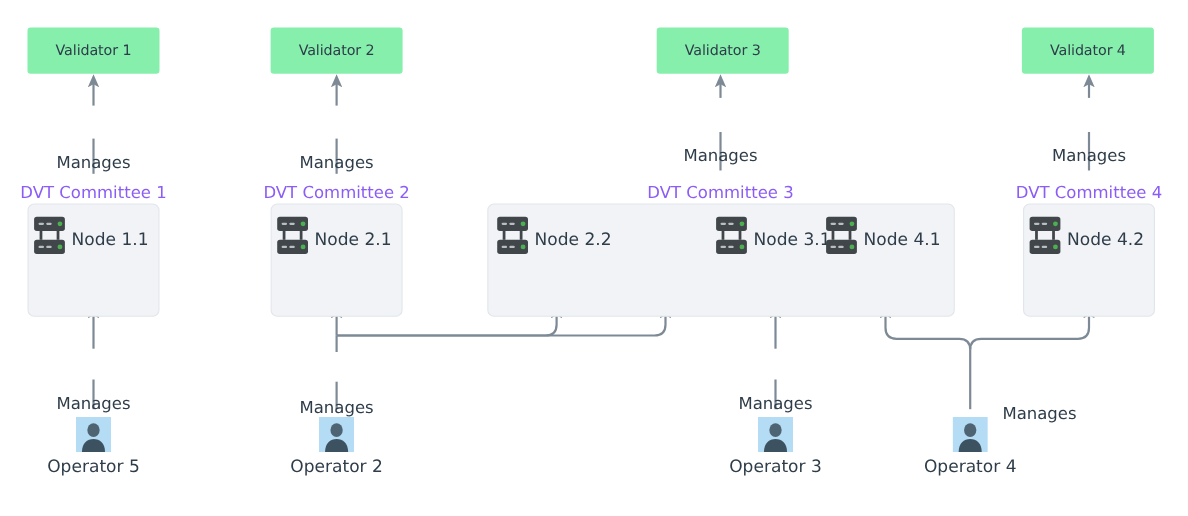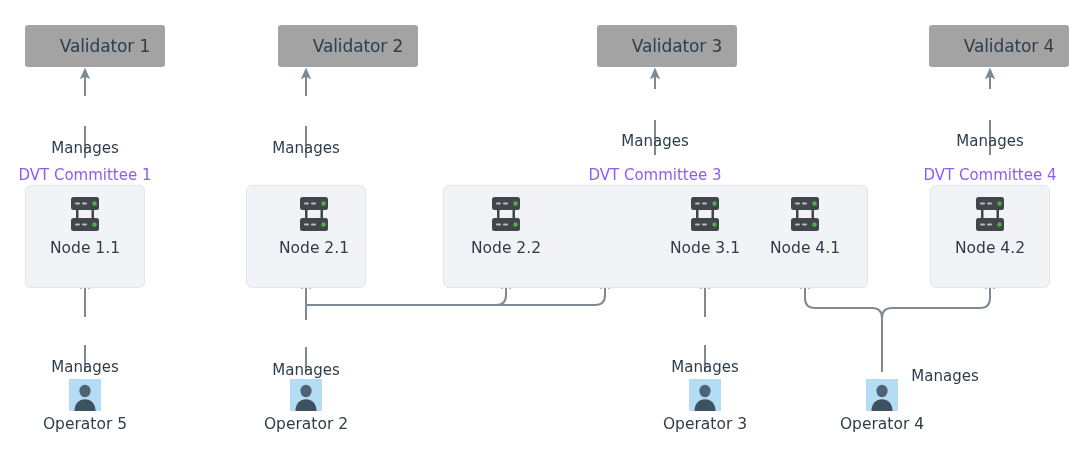--- a/index.html
+++ b/index.html
@@ -20,47 +20,46 @@
   }
   svg#canvas {
     position: absolute;
     left: 0;
     top: 0;
     width: 1080px;
     height: 469px;
   }
   .validator-box {
     position: absolute;
-    background: #a3a3a3;
+    background: #86efac;
     border-radius: 3px;
     display: flex;
     align-items: center;
     justify-content: center;
     color: #2e3d49;
-    font-size: 17px;
+    font-size: 13px;
     letter-spacing: -0.1px;
-    padding-left: 20px;
   }
   .committee-box {
     position: absolute;
     background: #f1f3f6;
     border: 1px solid #e2e6ea;
     border-radius: 6px;
   }
   .committee-label {
     position: absolute;
     color: #8b5cf6;
     font-size: 15px;
     text-align: center;
     white-space: nowrap;
   }
   .node-cell {
     position: absolute;
     display: flex;
-    flex-direction: column;
+    flex-direction: row;
     align-items: center;
     justify-content: flex-start;
   }
   .node-label {
     color: #2e3d49;
     font-size: 15.5px;
     white-space: nowrap;
     margin-top: 5px;
   }
   .server-icon {
@@ -147,31 +146,32 @@
     <g>
       <path d="M882,372 L882,318" stroke="#7d8a96" stroke-width="2" fill="none"></path>
       <path d="M882,318 Q882,308 872,308 L815,308 Q805,308 805,298 L805,283" stroke="#7d8a96" stroke-width="2" fill="none" marker-end="url(#arrow)"></path>
       <path d="M882,318 Q882,308 892,308 L980,308 Q990,308 990,298 L990,283" stroke="#7d8a96" stroke-width="2" fill="none" marker-end="url(#arrow)"></path>
     </g>
   </svg>
 
   <div class="validator-box" style="left:25px; top:25px; width:120px; height:42px;">
     <span>Validator 1</span>
   </div>
-  <div class="validator-box" style="left:246px; top:25px; width:120px; height:42px;margin-left:32px;">
+  <div class="validator-box" style="left:246px; top:25px; width:120px; height:42px;">
     <span>Validator 2</span>
   </div>
   <div class="validator-box" style="left:597px; top:25px; width:120px; height:42px;">
     <span>Validator 3</span>
   </div>
   <div class="validator-box" style="left:929px; top:25px; width:120px; height:42px;">
     <span>Validator 4</span>
   </div>
 
   <div class="committee-label" style="left:0px; top:166px; width:170px; text-align:center;">DVT Committee 1</div>
+  <div class="committee-label" style="left:221px; top:166px; width:170px; text-align:center;">DVT Committee 2</div>
   <div class="committee-label" style="left:570px; top:166px; width:170px; text-align:center;">DVT Committee 3</div>
   <div class="committee-label" style="left:905px; top:166px; width:170px; text-align:center;">DVT Committee 4</div>
 
   <div class="committee-box" style="left:25px; top:185px; width:118px; height:101px;"></div>
   <div class="committee-box" style="left:246px; top:185px; width:118px; height:101px;"></div>
   <div class="committee-box" style="left:443px; top:185px; width:423px; height:101px;"></div>
   <div class="committee-box" style="left:930px; top:185px; width:118px; height:101px;"></div>
 
   <div class="node-cell" style="left:25px; top:196px; width:120px;">
     <svg class="server-icon" viewBox="0 0 40 38">

